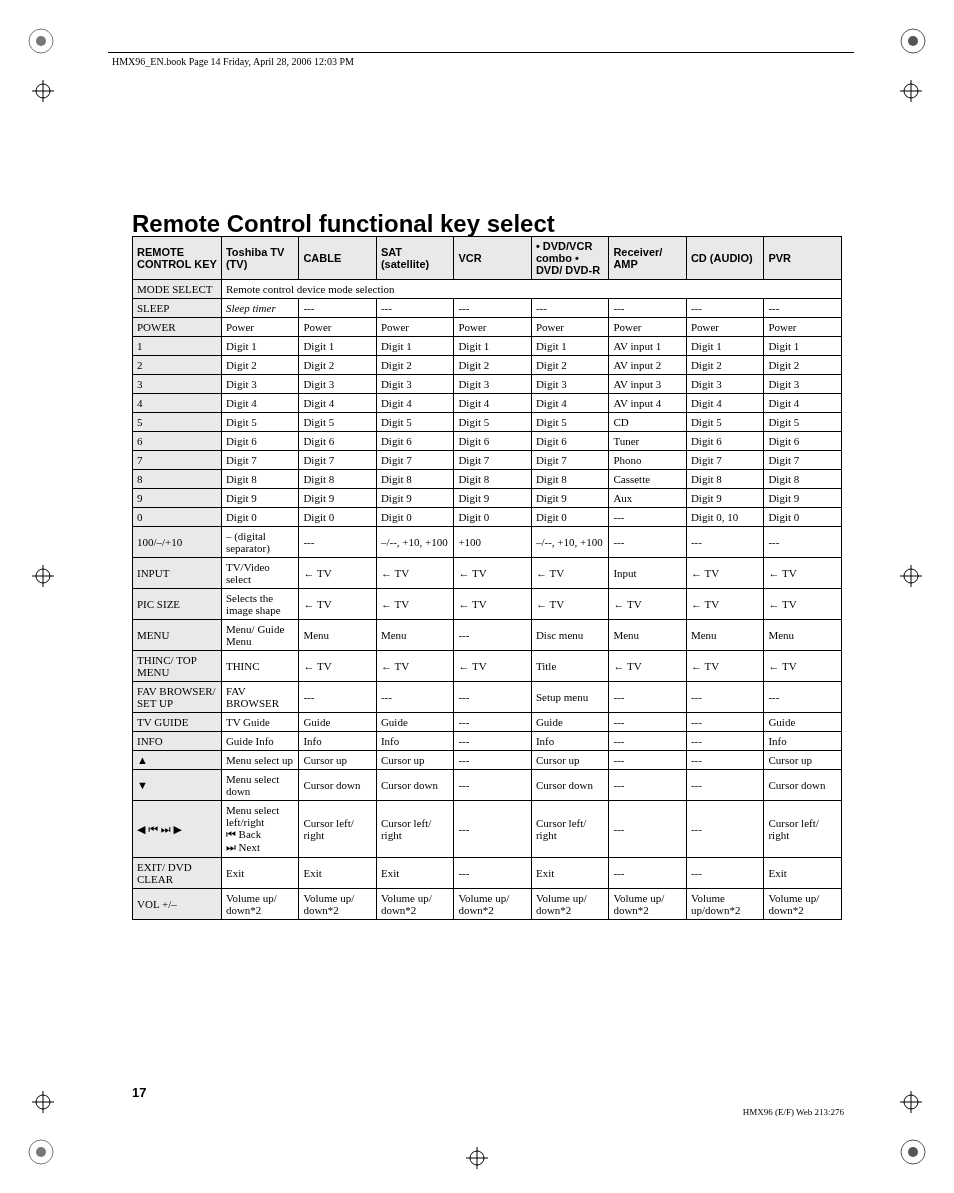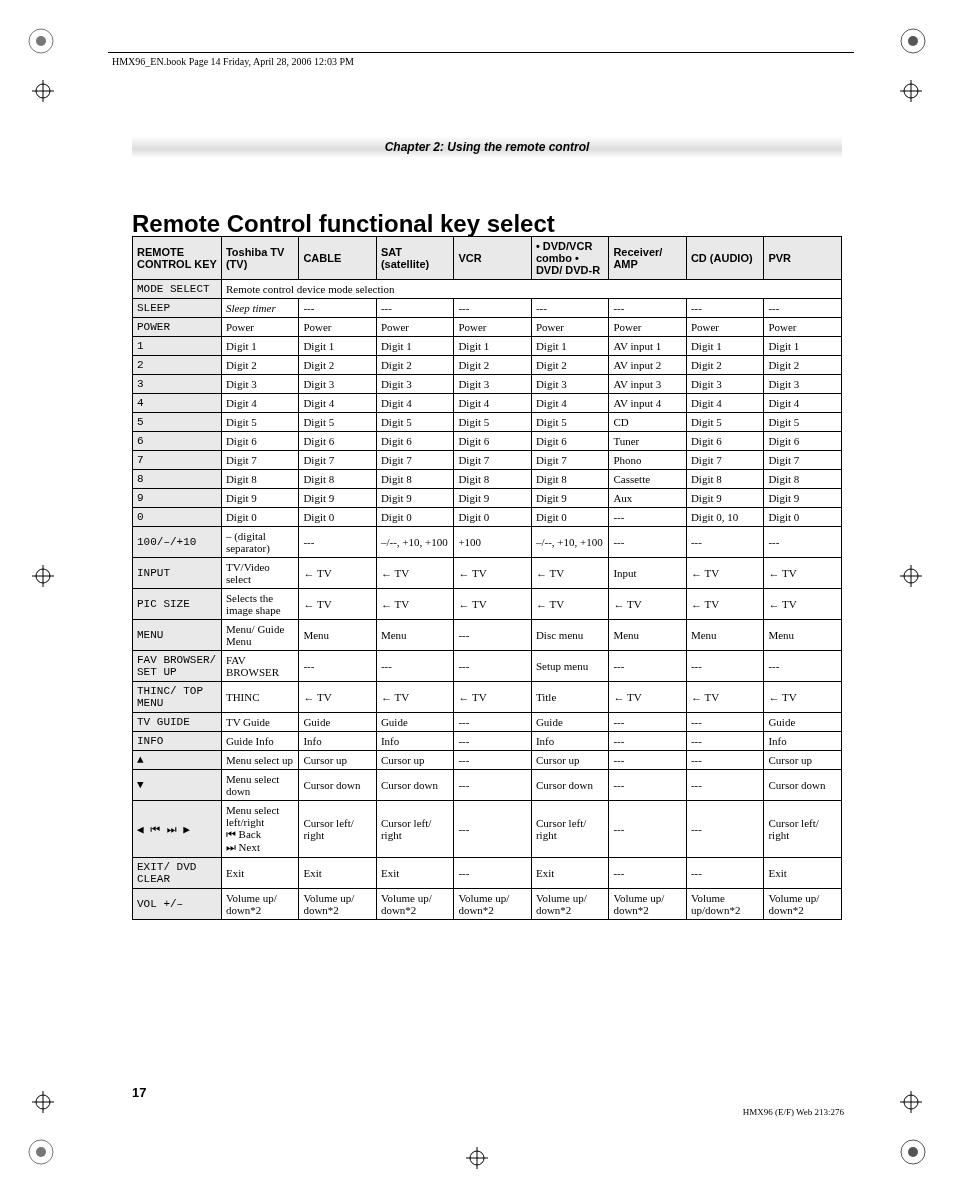--- a/index.html
+++ b/index.html
@@ -84,21 +84,21 @@
     word-wrap: break-word;
   }
   th {
     background: #e9e9e9;
     font-family: Arial, Helvetica, sans-serif;
     font-weight: 800;
     font-size: 11px;
   }
   td.key-col {
     background: #e9e9e9;
-    font-family: Liberation Mono, monospace;
+    font-family: Liberation Serif, serif;
   }
   .span-row td.full {
     font-family: "Times New Roman", serif;
   }
   .page-num {
     position: absolute;
     left: 132px;
     top: 1085px;
     font-family: Arial, Helvetica, sans-serif;
     font-weight: 800;
@@ -190,21 +190,20 @@
     <svg viewBox="0 0 22 22">
         <circle cx="11" cy="11" r="7" fill="none" stroke="#000"></circle>
         <line x1="0" y1="11" x2="22" y2="11" stroke="#000"></line>
         <line x1="11" y1="0" x2="11" y2="22" stroke="#000"></line>
       </svg>
   </div>
 
   <div class="header-line"></div>
   <div class="header-text">HMX96_EN.book  Page 14  Friday, April 28, 2006  12:03 PM</div>
 
-  <div class="chapter-band">Chapter 2: Using the remote control</div>
 
   <h1 class="main-title">Remote Control functional key select</h1>
 
   <div class="table-wrap">
     <table>
       <colgroup>
         <col class="c0">
           <col class="c">
           <col class="c">
           <col class="c">
@@ -403,40 +402,40 @@
             <td style="white-space: pre-line;">Menu/ Guide Menu</td>
             <td style="white-space: pre-line;">Menu</td>
             <td style="white-space: pre-line;">Menu</td>
             <td style="white-space: pre-line;">---</td>
             <td style="white-space: pre-line;">Disc menu</td>
             <td style="white-space: pre-line;">Menu</td>
             <td style="white-space: pre-line;">Menu</td>
             <td style="white-space: pre-line;">Menu</td>
           </tr>
           <tr>
+            <td class="key-col">THINC/ TOP MENU</td>
+            <td style="white-space: pre-line;">THINC</td>
+            <td style="white-space: pre-line;">← TV</td>
+            <td style="white-space: pre-line;">← TV</td>
+            <td style="white-space: pre-line;">← TV</td>
+            <td style="white-space: pre-line;">Title</td>
+            <td style="white-space: pre-line;">← TV</td>
+            <td style="white-space: pre-line;">← TV</td>
+            <td style="white-space: pre-line;">← TV</td>
+          </tr>
+          <tr>
             <td class="key-col">FAV BROWSER/ SET UP</td>
             <td style="white-space: pre-line;">FAV BROWSER</td>
             <td style="white-space: pre-line;">---</td>
             <td style="white-space: pre-line;">---</td>
             <td style="white-space: pre-line;">---</td>
             <td style="white-space: pre-line;">Setup menu</td>
             <td style="white-space: pre-line;">---</td>
             <td style="white-space: pre-line;">---</td>
             <td style="white-space: pre-line;">---</td>
-          </tr>
-          <tr>
-            <td class="key-col">THINC/ TOP MENU</td>
-            <td style="white-space: pre-line;">THINC</td>
-            <td style="white-space: pre-line;">← TV</td>
-            <td style="white-space: pre-line;">← TV</td>
-            <td style="white-space: pre-line;">← TV</td>
-            <td style="white-space: pre-line;">Title</td>
-            <td style="white-space: pre-line;">← TV</td>
-            <td style="white-space: pre-line;">← TV</td>
-            <td style="white-space: pre-line;">← TV</td>
           </tr>
           <tr>
             <td class="key-col">TV GUIDE</td>
             <td style="white-space: pre-line;">TV Guide</td>
             <td style="white-space: pre-line;">Guide</td>
             <td style="white-space: pre-line;">Guide</td>
             <td style="white-space: pre-line;">---</td>
             <td style="white-space: pre-line;">Guide</td>
             <td style="white-space: pre-line;">---</td>
             <td style="white-space: pre-line;">---</td>

